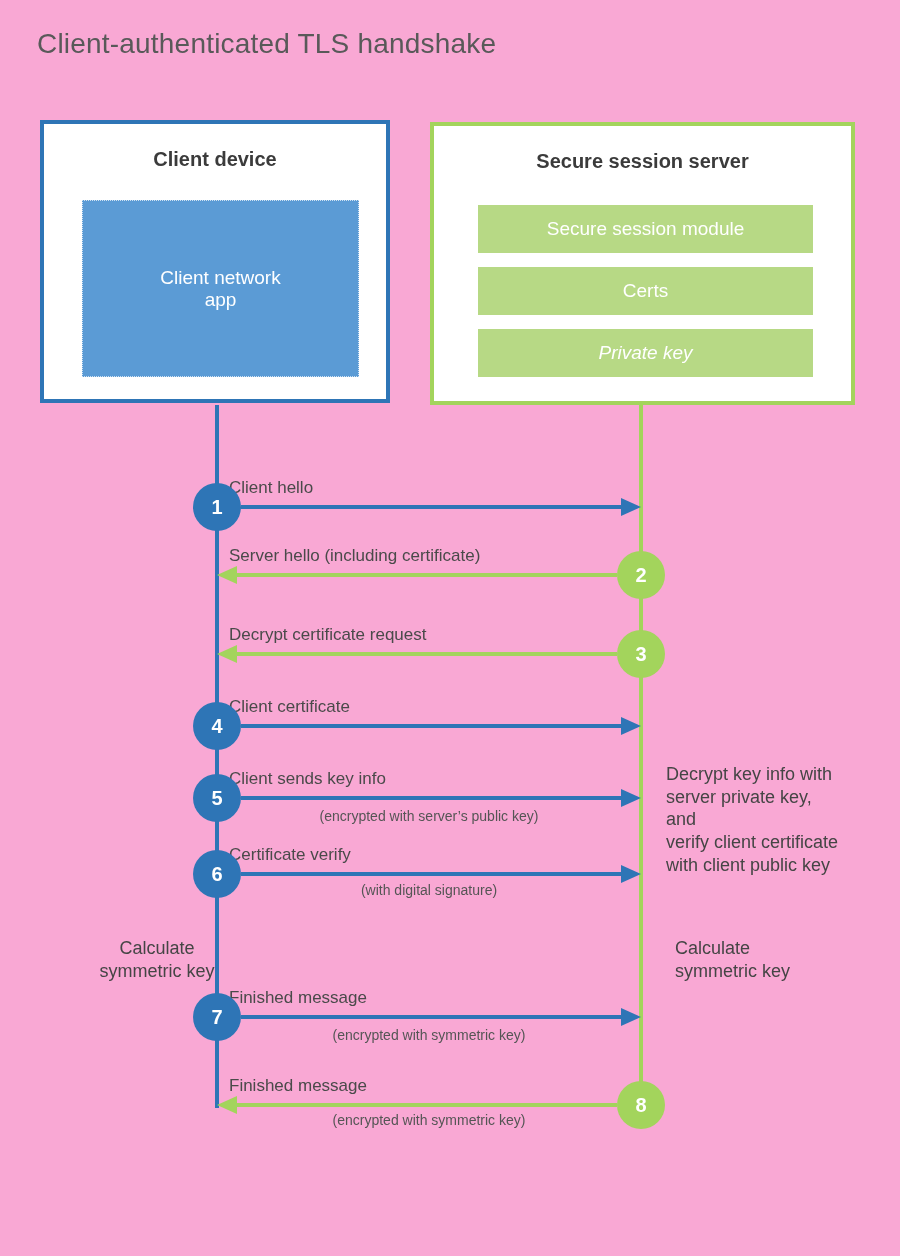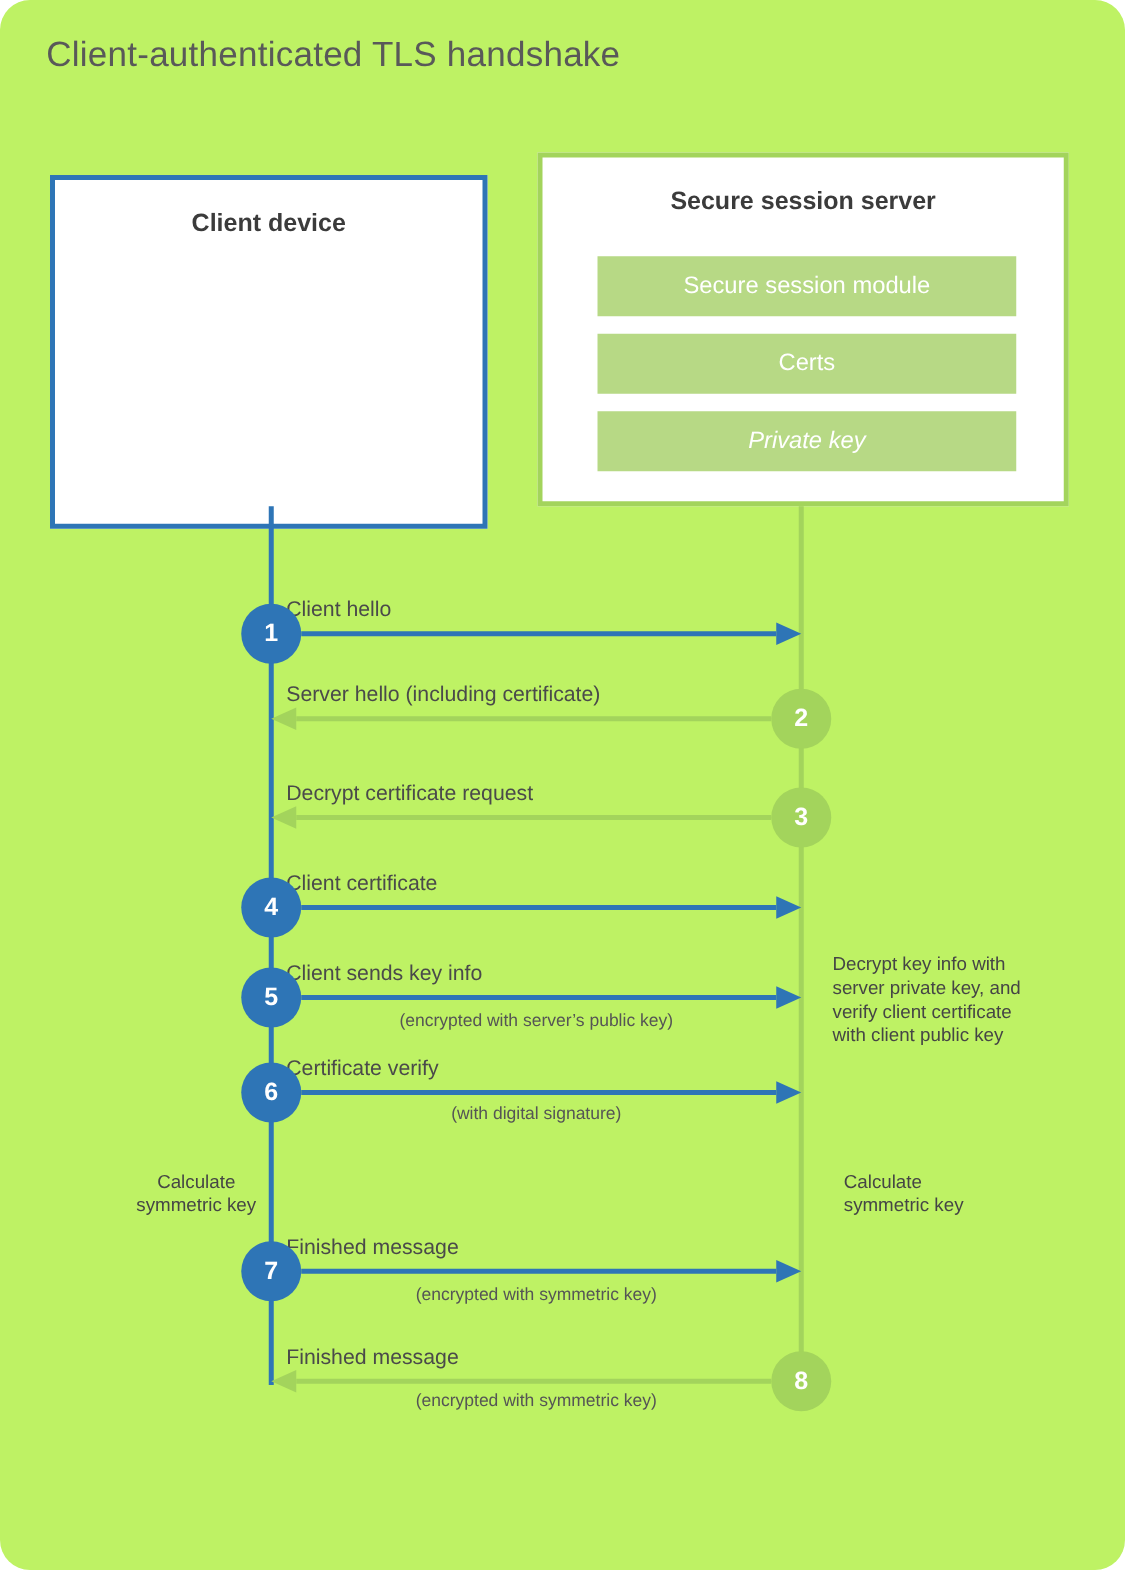--- a/index.html
+++ b/index.html
@@ -1,29 +1,28 @@
 <!DOCTYPE html>
 <html><head>
 <meta charset="utf-8">
 <style>
   html, body { margin: 0; padding: 0; background: #ffffff; }
   body { font-family: "Liberation Sans", "DejaVu Sans", sans-serif; }
   .canvas {
-    position: relative; width: 900px; height: 1256px; background: #bef264;
+    position: relative; width: 900px; height: 1256px; background: #f9a8d4;
     overflow: hidden;
-    border-radius: 24px;
   }
   .page-title {
     position: absolute; left: 37px; top: 28px; margin: 0;
     font-size: 28px; font-weight: 300; color: #595959; letter-spacing: 0.2px;
   }
 
   
   .box { position: absolute; background: #ffffff; box-sizing: border-box; }
-  .box.client { left: 40px; top: 140px; width: 350px; height: 283px; border: 4px solid #2e75b6; padding-left: 29px; }
+  .box.client { left: 40px; top: 120px; width: 350px; height: 283px; border: 4px solid #2e75b6; padding-left: 29px; }
   .box.server { left: 430px; top: 122px; width: 425px; height: 283px; border: 4px solid #a3d45c; }
   .box-title {
     position: absolute; left: 0; top: 24px; width: 100%;
     text-align: center; font-size: 20px; font-weight: bold; color: #3b3b3b;
   }
   .blue-module {
     position: absolute; left: 38px; top: 76px; width: 277px; height: 177px;
     background: #5b9bd5; border: 1px dotted #cfe2f3; box-sizing: border-box;
     display: flex; align-items: center; justify-content: center;
     color: #ffffff; font-size: 19px; text-align: center; white-space: pre-line;
@@ -62,36 +61,38 @@
     position: absolute; left: 229px; width: 400px; text-align: left;
     font-size: 17px; color: #4a4a4a; z-index: 2;
   }
   .step-sublabel {
     position: absolute; left: 229px; width: 400px; text-align: center;
     font-size: 14px; color: #555555; z-index: 2;
   }
 
   
   .note {
-    position: absolute; font-size: 15px; color: #454545; line-height: 1.26;
+    position: absolute; font-size: 18px; color: #454545; line-height: 1.26;
     white-space: pre-line; z-index: 2;
   }
   .note.decrypt { left: 666px; top: 763px; width: 180px; text-align: left; }
   .note.calc-left  { left: 93px;  top: 937px; width: 128px; text-align: center; }
   .note.calc-right { left: 675px; top: 937px; width: 128px; text-align: left; }
 </style>
 </head>
 <body>
 
 <div class="canvas">
 
   <h1 class="page-title">Client-authenticated TLS handshake</h1>
 
   <div class="box client">
     <div class="box-title">Client device</div>
+    <div class="blue-module">Client network
+app</div>
   </div>
 
   <div class="box server">
     <div class="box-title">Secure session server</div>
     <div class="green-bar b0">Secure session module</div>
     <div class="green-bar b1">Certs</div>
     <div class="green-bar b2">Private key</div>
   </div>
 
   <div class="vline blue"></div>

